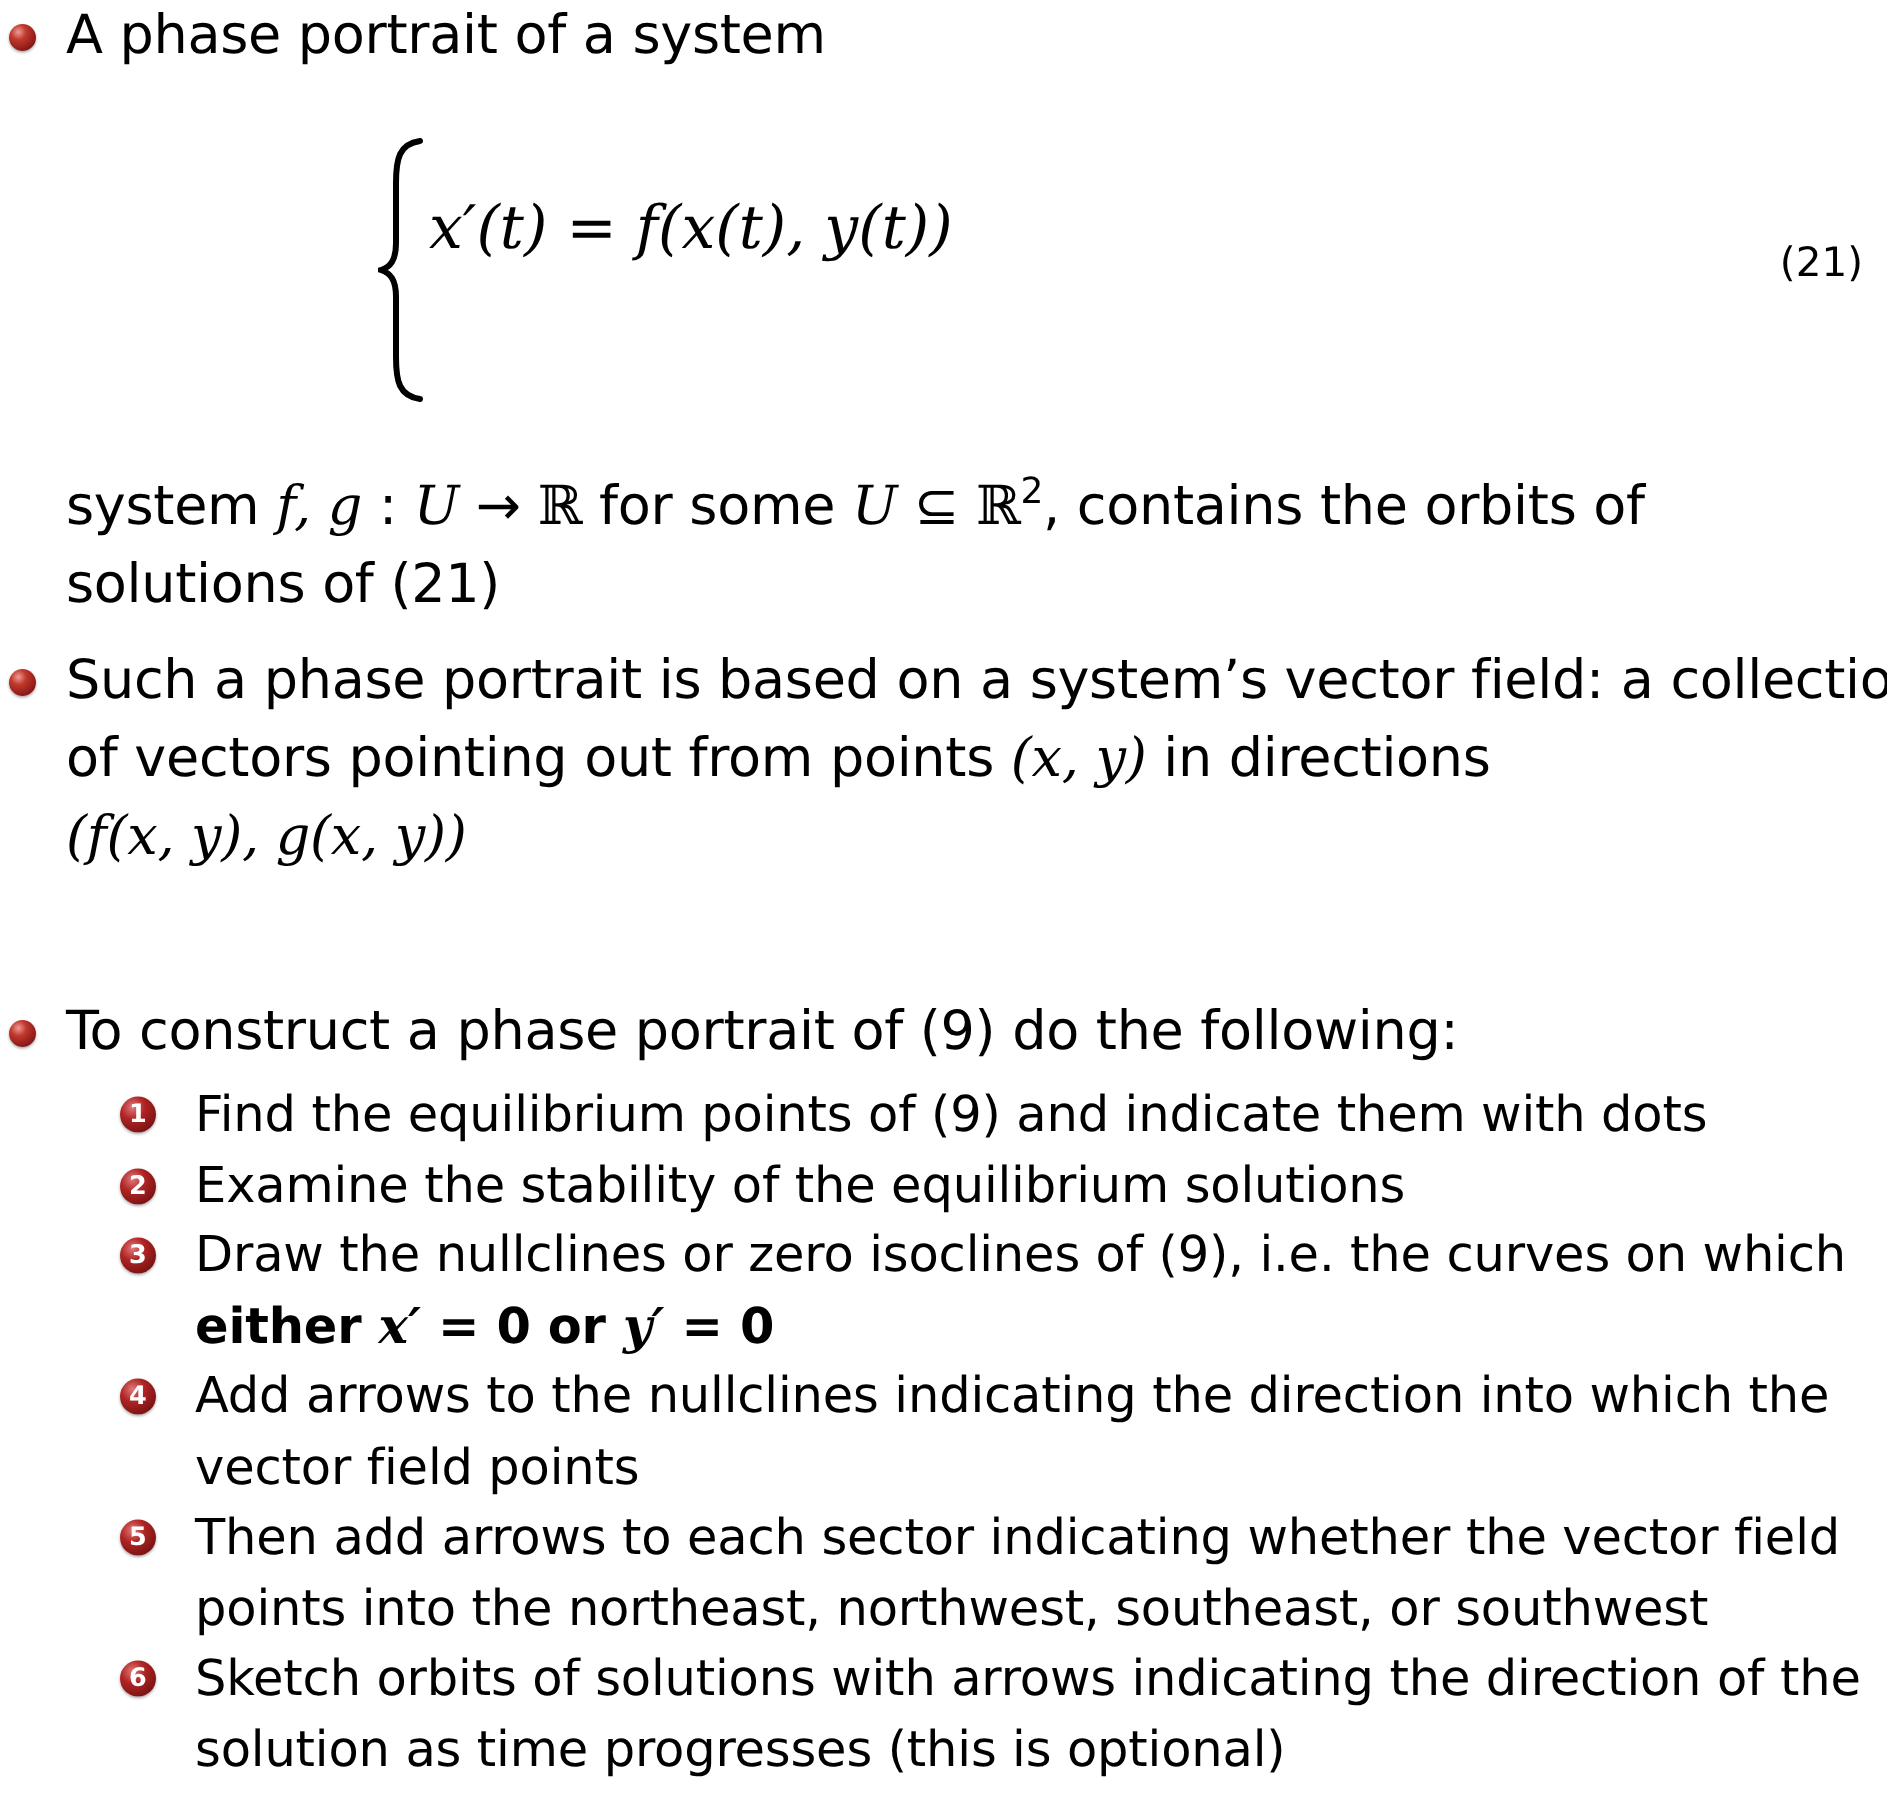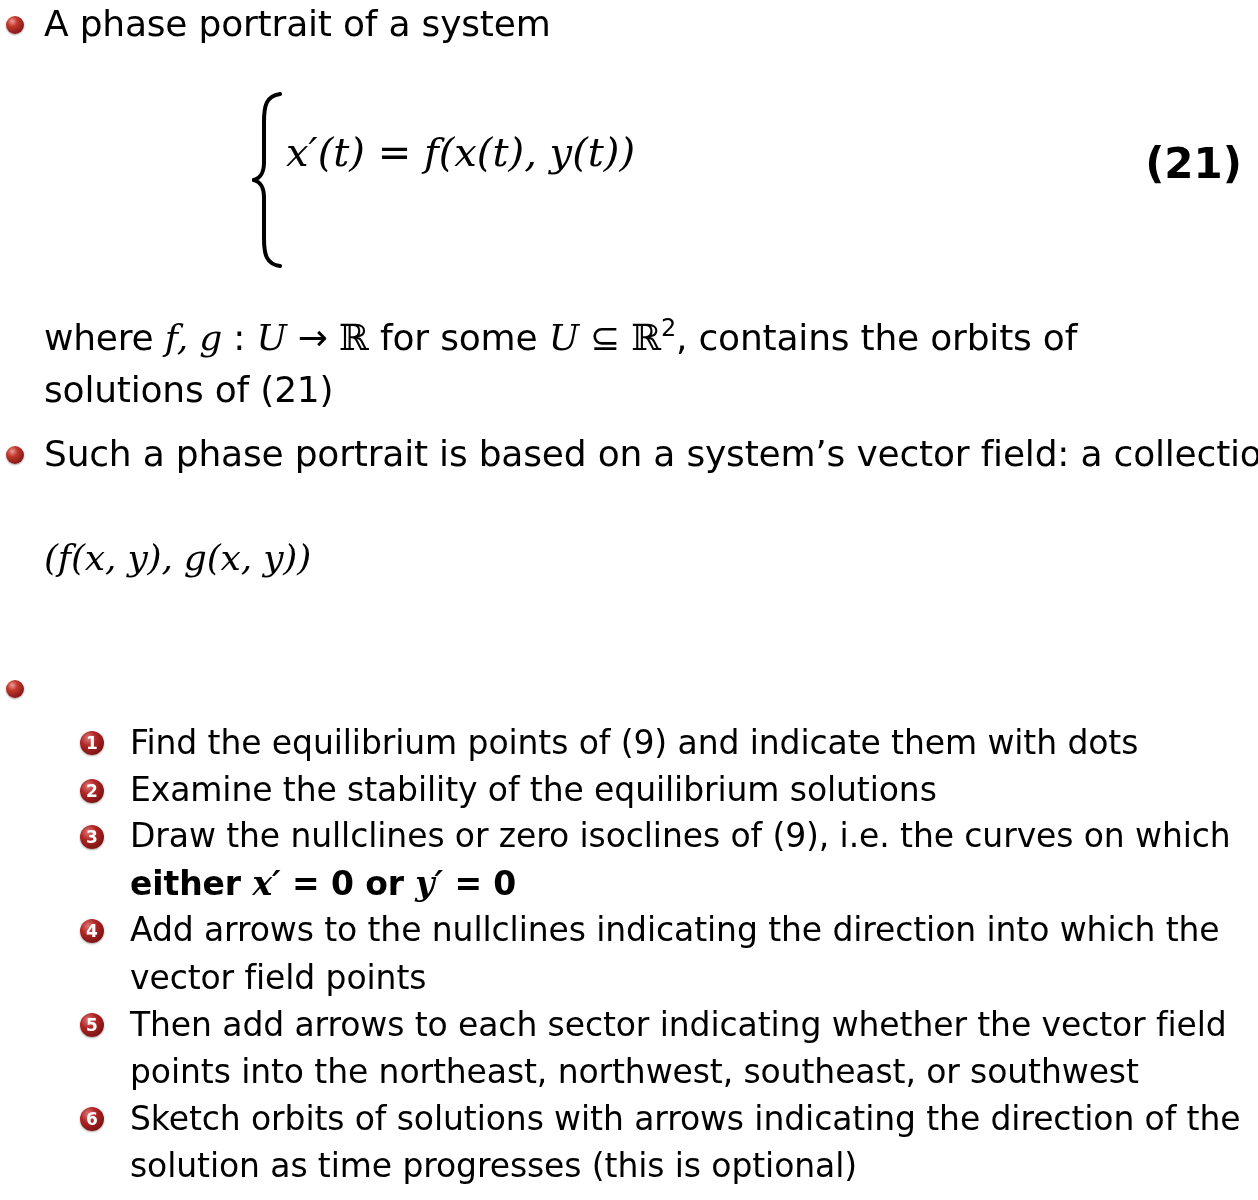--- a/index.html
+++ b/index.html
@@ -63,24 +63,23 @@
   }
   .eq-line {
     position: absolute;
     white-space: nowrap;
     font-size: 40px;
     line-height: 48px;
   }
   .eq-number {
     position: absolute;
     right: 16px;
-    top: 140px;
-    font-size: 42px;
+    top: 152px;
+    font-size: 27px;
     line-height: 48px;
-    font-weight: bold;
   }
 
   
   .enum-badge {
     position: absolute;
     width: 24px;
     height: 24px;
     border-radius: 50%;
     background: radial-gradient(circle at 35% 30%, #e07a7a 0%, #b02424 35%, #7d1414 75%, #4e0a0a 100%);
     box-shadow: 0 1px 2px rgba(0,0,0,0.35);
@@ -114,38 +113,42 @@
   <div class="eq-line math" style="left:286px; top:128px;">
     <span>x′(t)</span>
     <span class="up">=</span>
     <span>f(x(t), y(t))</span>
   </div>
 
 
   <div class="eq-number">(21)</div>
 
   <div class="line" style="left:44px; top:316px;">
-    <span>where</span>
+    <span>system</span>
     <span class="math">f, g</span>
     <span>:</span>
     <span class="math">U</span>
     <span>→</span>
     <span class="bb">ℝ</span>
     <span>for some</span>
     <span class="math">U</span>
     <span>⊆</span>
     <span class="bb">ℝ</span><sup>2</sup><span>, contains the orbits of</span>
   </div>
   <div class="line" style="left:44px; top:368px;">solutions of (21)</div>
 
   <div class="bullet" style="left:6px; top:446px;"></div>
   <div class="line" style="left:44px; top:432px;">Such a phase portrait is based on a system’s vector field: a collection</div>
+  <div class="line" style="left:44px; top:484px;">
+    <span>of vectors pointing out from points </span><span class="math">(x, y)</span><span> in directions</span>
+  </div>
   <div class="line math" style="left:44px; top:536px;">(f(x, y), g(x, y))</div>
 
   <div class="bullet" style="left:6px; top:680px;"></div>
+  <div class="line" style="left:44px; top:666px;">To construct a phase portrait of (9) do the following:</div>
 
   <div>
 
     <div class="enum-badge" style="left:80px; top:731px;">1</div>
     <div class="item-line" style="left:130px; top:721px;">Find the equilibrium points of (9) and indicate them with dots</div>
 
     <div class="enum-badge" style="left:80px; top:779px;">2</div>
     <div class="item-line" style="left:130px; top:768px;">Examine the stability of the equilibrium solutions</div>
 
     <div class="enum-badge" style="left:80px; top:825px;">3</div>

